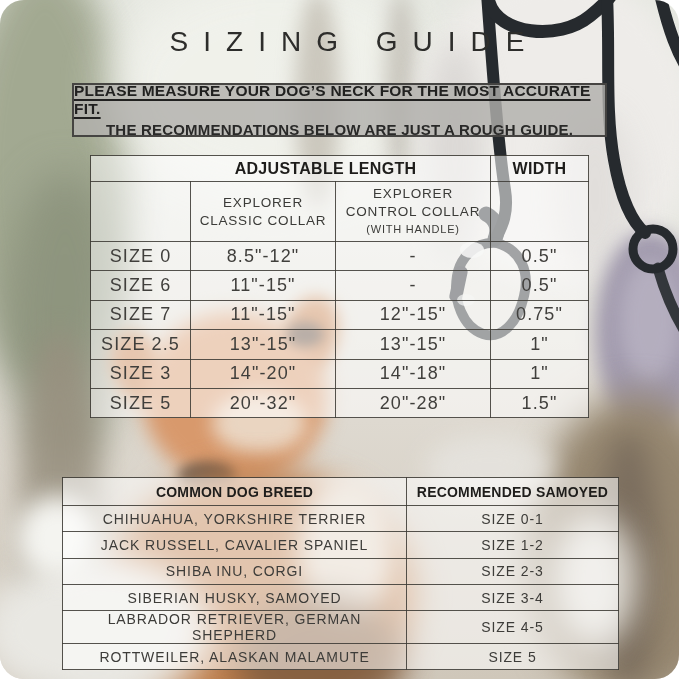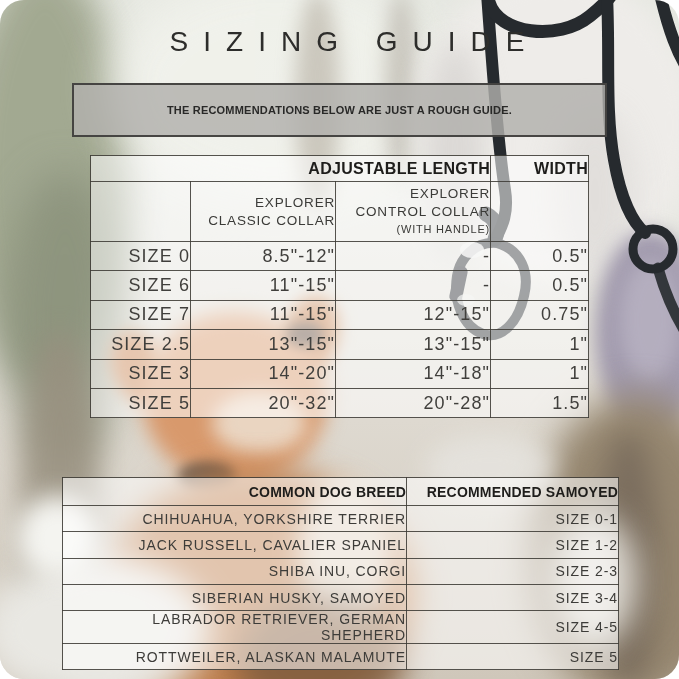--- a/index.html
+++ b/index.html
@@ -22,26 +22,26 @@
   }
   #notice{
     left:72px;top:83px;width:535px;height:54px;box-sizing:border-box;
     background:rgba(177,176,172,0.82);border:2px solid rgba(58,57,54,0.9);
     display:flex;flex-direction:column;align-items:center;justify-content:center;gap:3px;
   }
   #notice .l1{
     font-size:15.5px;font-weight:700;color:#212120;letter-spacing:0.2px;
     text-decoration:underline;text-decoration-thickness:2px;text-underline-offset:3px;
   }
-  #notice .l2{font-size:11px;font-weight:700;color:#292928;letter-spacing:0.2px;}
+  #notice .l2{font-size:15px;font-weight:700;color:#292928;letter-spacing:0.2px;}
   table{border-collapse:collapse;table-layout:fixed;}
   td,th{
     border:1px solid rgba(62,59,53,0.88);
     background:rgba(255,255,255,0.55);
-    text-align:right;vertical-align:middle;padding:0;font-weight:400;
+    text-align:center;vertical-align:middle;padding:0;font-weight:400;
   }
   #size-table{left:90px;top:155px;}
   #size-table table{width:498px;}
   .t1-head{font-size:16px;font-weight:700;color:#1e1d1b;letter-spacing:0.3px;}
   th.adj{padding-left:70px;}
   .t1-sub{font-size:13.5px;color:#3b3b38;letter-spacing:0.8px;line-height:1.3;}
   .t1-sub .small{font-size:11px;}
   .t1-data td{font-size:18px;color:#403f3c;letter-spacing:1.1px;}
   #breed-table{left:62px;top:477px;}
   #breed-table table{width:556px;}
@@ -94,20 +94,21 @@
       <circle cx="653" cy="249" r="20" stroke-width="9"></circle>
     </g>
     <rect x="452" y="266" width="13" height="36" rx="5" fill="#2a2e33" transform="rotate(12 458 284)"></rect>
     <ellipse cx="472" cy="250" rx="12" ry="8" fill="#eef0ed" opacity="0.85"></ellipse>
     <ellipse cx="466" cy="300" rx="9" ry="6" fill="#e9ebe8" opacity="0.7"></ellipse>
   </svg>
 
   <div id="title" class="ovl">SIZING GUIDE</div>
 
   <div id="notice" class="ovl">
+    <div class="l1">PLEASE MEASURE YOUR DOG’S NECK FOR THE MOST ACCURATE FIT.</div>
     <div class="l2">THE RECOMMENDATIONS BELOW ARE JUST A ROUGH GUIDE.</div>
   </div>
 
   <div id="size-table" class="ovl">
     <table>
       <colgroup>
           <col style="width:100px">
           <col style="width:145px">
           <col style="width:155px">
           <col style="width:98px">

